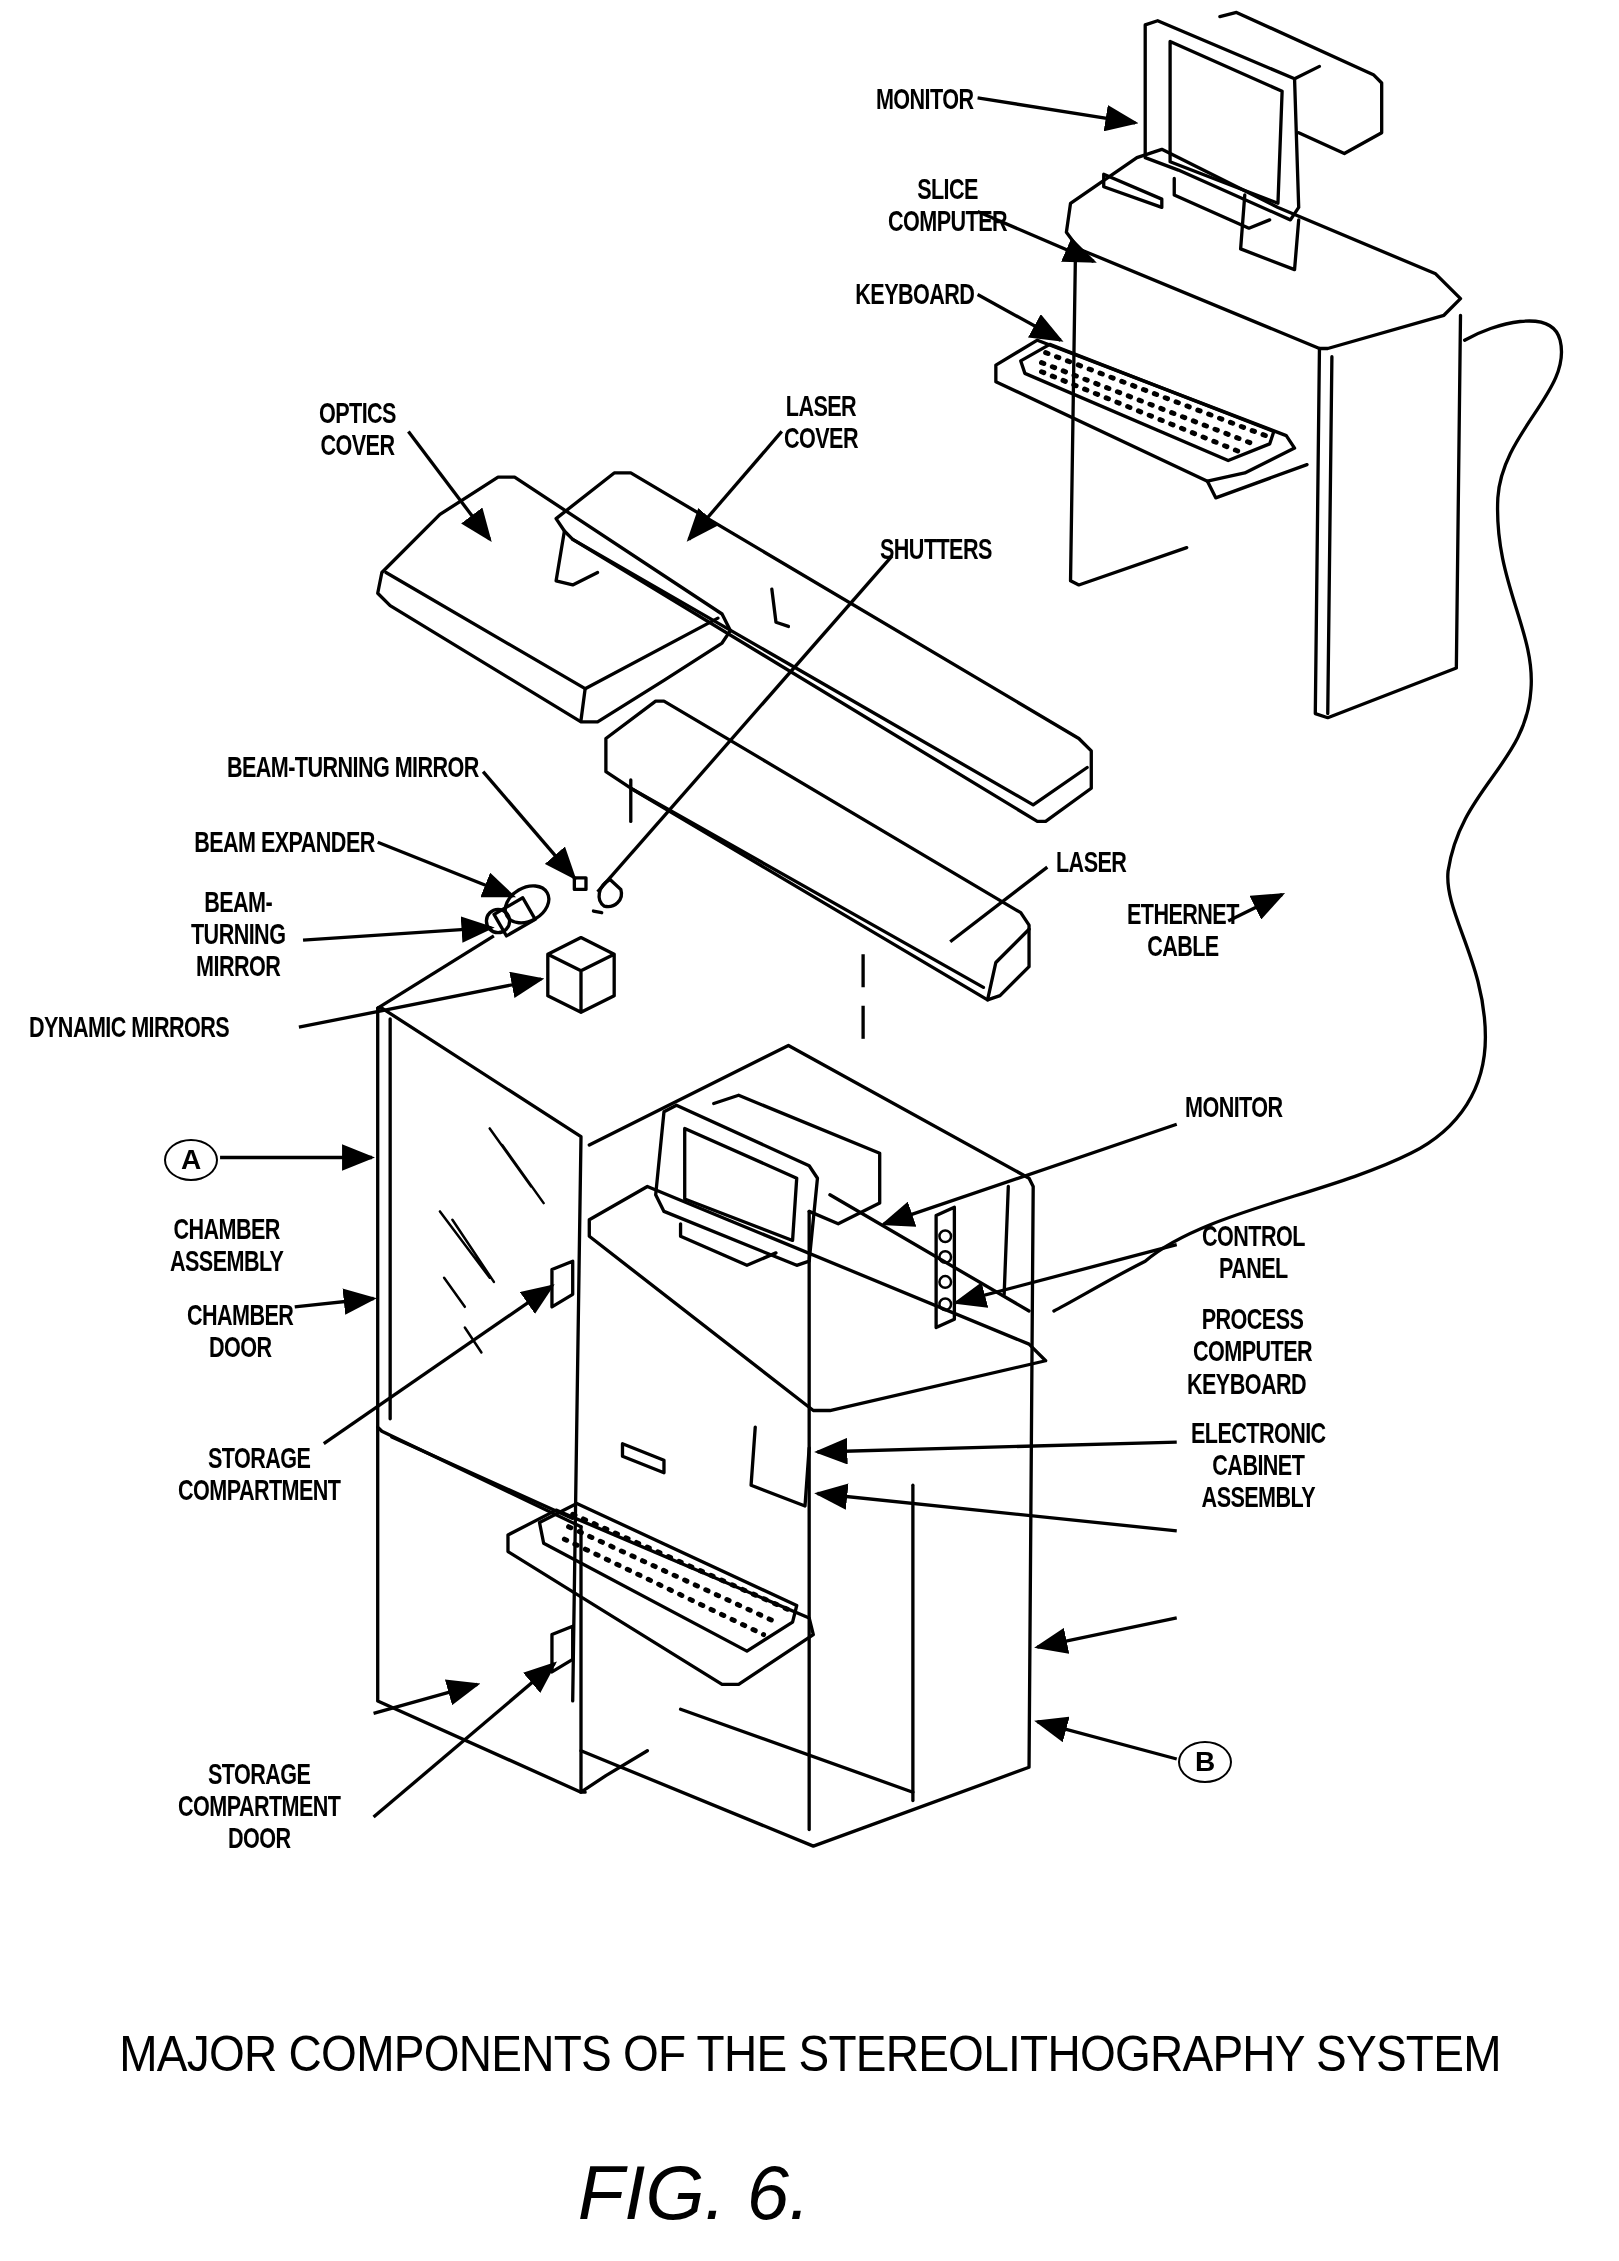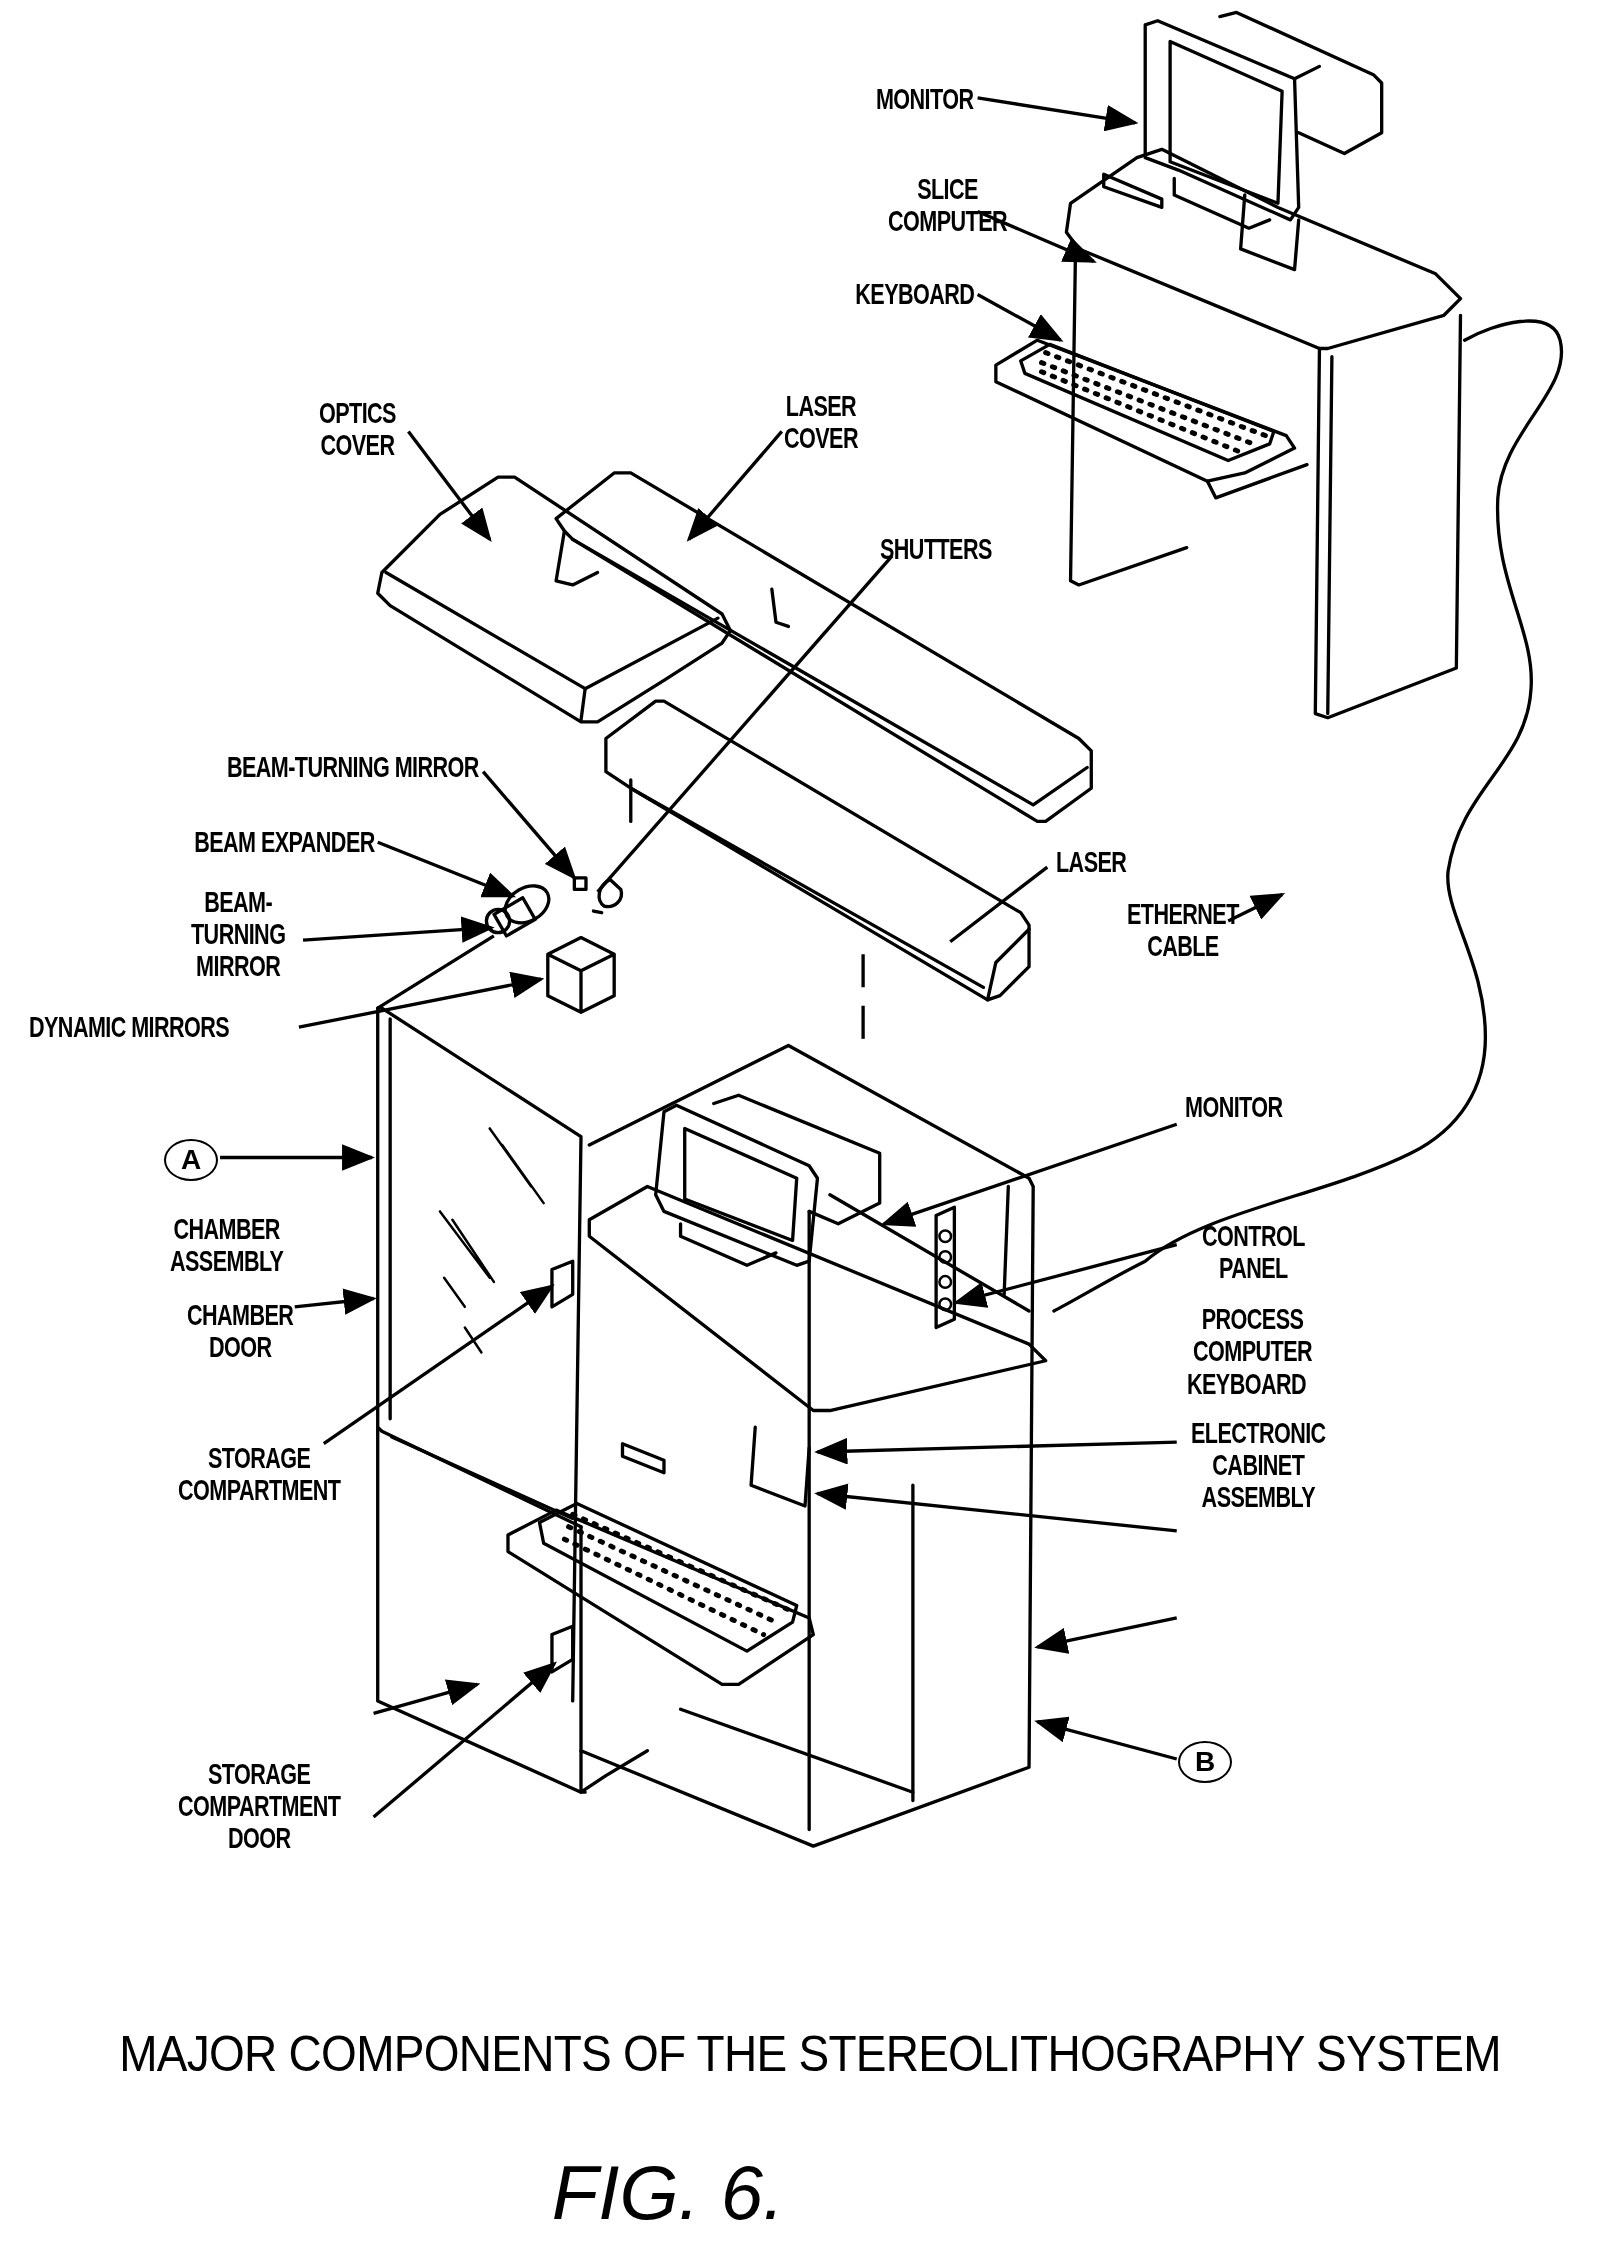--- a/index.html
+++ b/index.html
@@ -11,21 +11,21 @@
          transform: scaleX(0.72); transform-origin: left top; text-transform: uppercase; }
   .lbl.c { text-align: center; }
   .lbl.r { text-align: right; transform-origin: right top; }
   .circ { position: absolute; width: 50px; height: 38px; border: 2.5px solid #000; border-radius: 50%;
           display: flex; align-items: center; justify-content: center;
           font-family: "Liberation Sans", sans-serif; font-weight: bold; font-size: 28px; }
   .caption { position: absolute; left: 0; width: 1620px; top: 2025px; text-align: center;
              font-family: "Liberation Sans", sans-serif; font-size: 50px; letter-spacing: -0.8px;
              transform: scaleX(0.92); }
   .fig { position: absolute; left: 0; width: 1336px; top: 2149px; text-align: center;
-         font-family: "Liberation Sans", sans-serif; font-style: italic; font-size: 76px; }
+         font-family: "Liberation Sans", sans-serif; font-style: italic; font-size: 76px; padding-left: 26px; }
   svg .ln { fill: none; stroke: #000; stroke-width: 4; stroke-linecap: round; stroke-linejoin: round; }
   svg .thin { fill: none; stroke: #000; stroke-width: 3; stroke-linecap: round; }
   svg .ld { fill: none; stroke: #000; stroke-width: 4; }
   svg .dots { fill: none; stroke: #000; stroke-width: 6; stroke-dasharray: 3 11; stroke-linecap: round; }
   svg .dash { fill: none; stroke: #000; stroke-width: 4; stroke-dasharray: 40 22; }
 </style>
 </head>
 <body>
 
 <svg id="drawing" viewBox="0 0 1952 2725" xmlns="http://www.w3.org/2000/svg">

